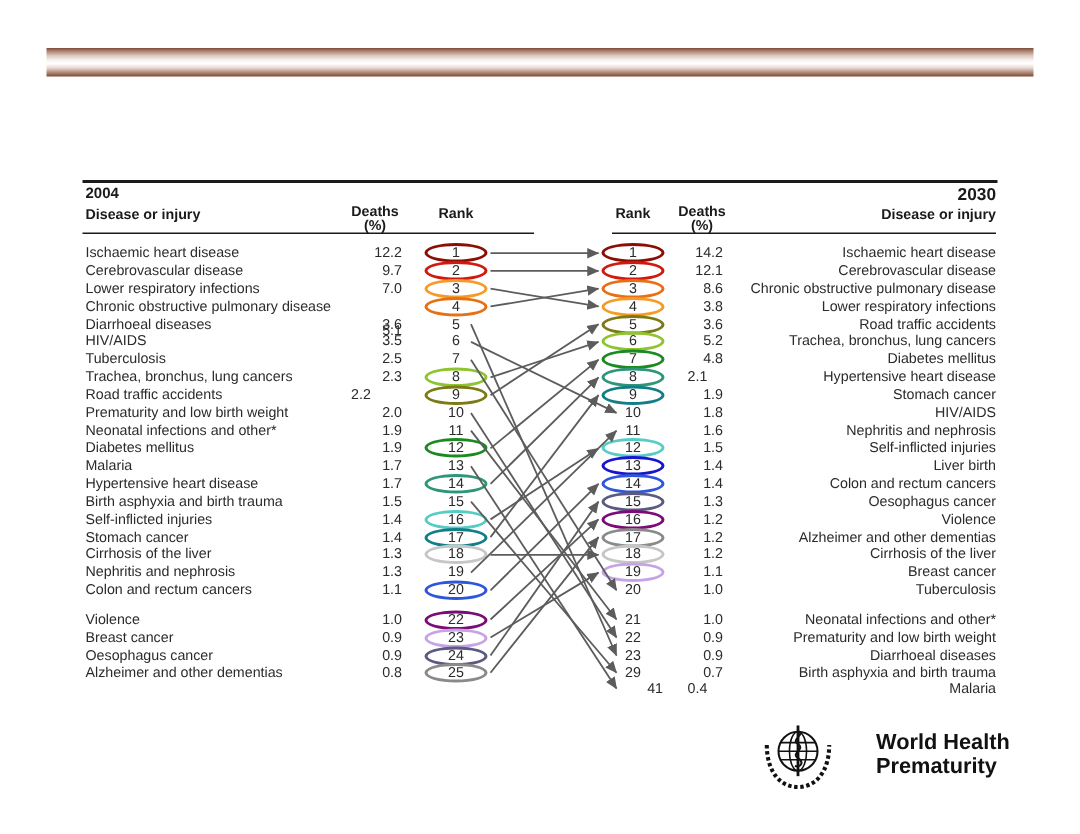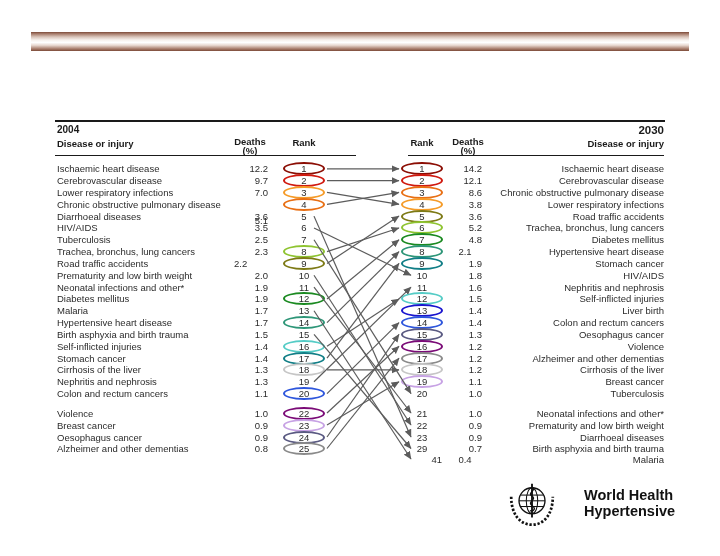--- a/index.html
+++ b/index.html
@@ -271,17 +271,17 @@
       <ellipse cx="25" cy="20" rx="5.5" ry="12.5" fill="none" stroke="#111" stroke-width="1"></ellipse>
       <line x1="14" y1="14.5" x2="36" y2="14.5" stroke="#111" stroke-width="1"></line>
       <line x1="12.5" y1="20" x2="37.5" y2="20" stroke="#111" stroke-width="1"></line>
       <line x1="14" y1="25.5" x2="36" y2="25.5" stroke="#111" stroke-width="1"></line>
       <line x1="25" y1="3.5" x2="25" y2="36" stroke="#111" stroke-width="1.8"></line>
       <path d="M25,7 C30,9.5 20,12.5 25,15.5 C30,18.5 20,21.5 25,24.5 C29,27 27,30.5 23,29.5" fill="none" stroke="#111" stroke-width="1.3"></path>
       <path d="M5,16 C5,33 13.5,43 25,43 C36.5,43 45,33 45,16" fill="none" stroke="#111" stroke-width="2.6" stroke-dasharray="2.2,1.7"></path>
     </svg>
     <div class="who-text">
       <div>World Health</div>
-      <div>Hypertensive</div>
+      <div>Prematurity</div>
     </div>
   </div>
 
 </div>
 
 </body></html>

